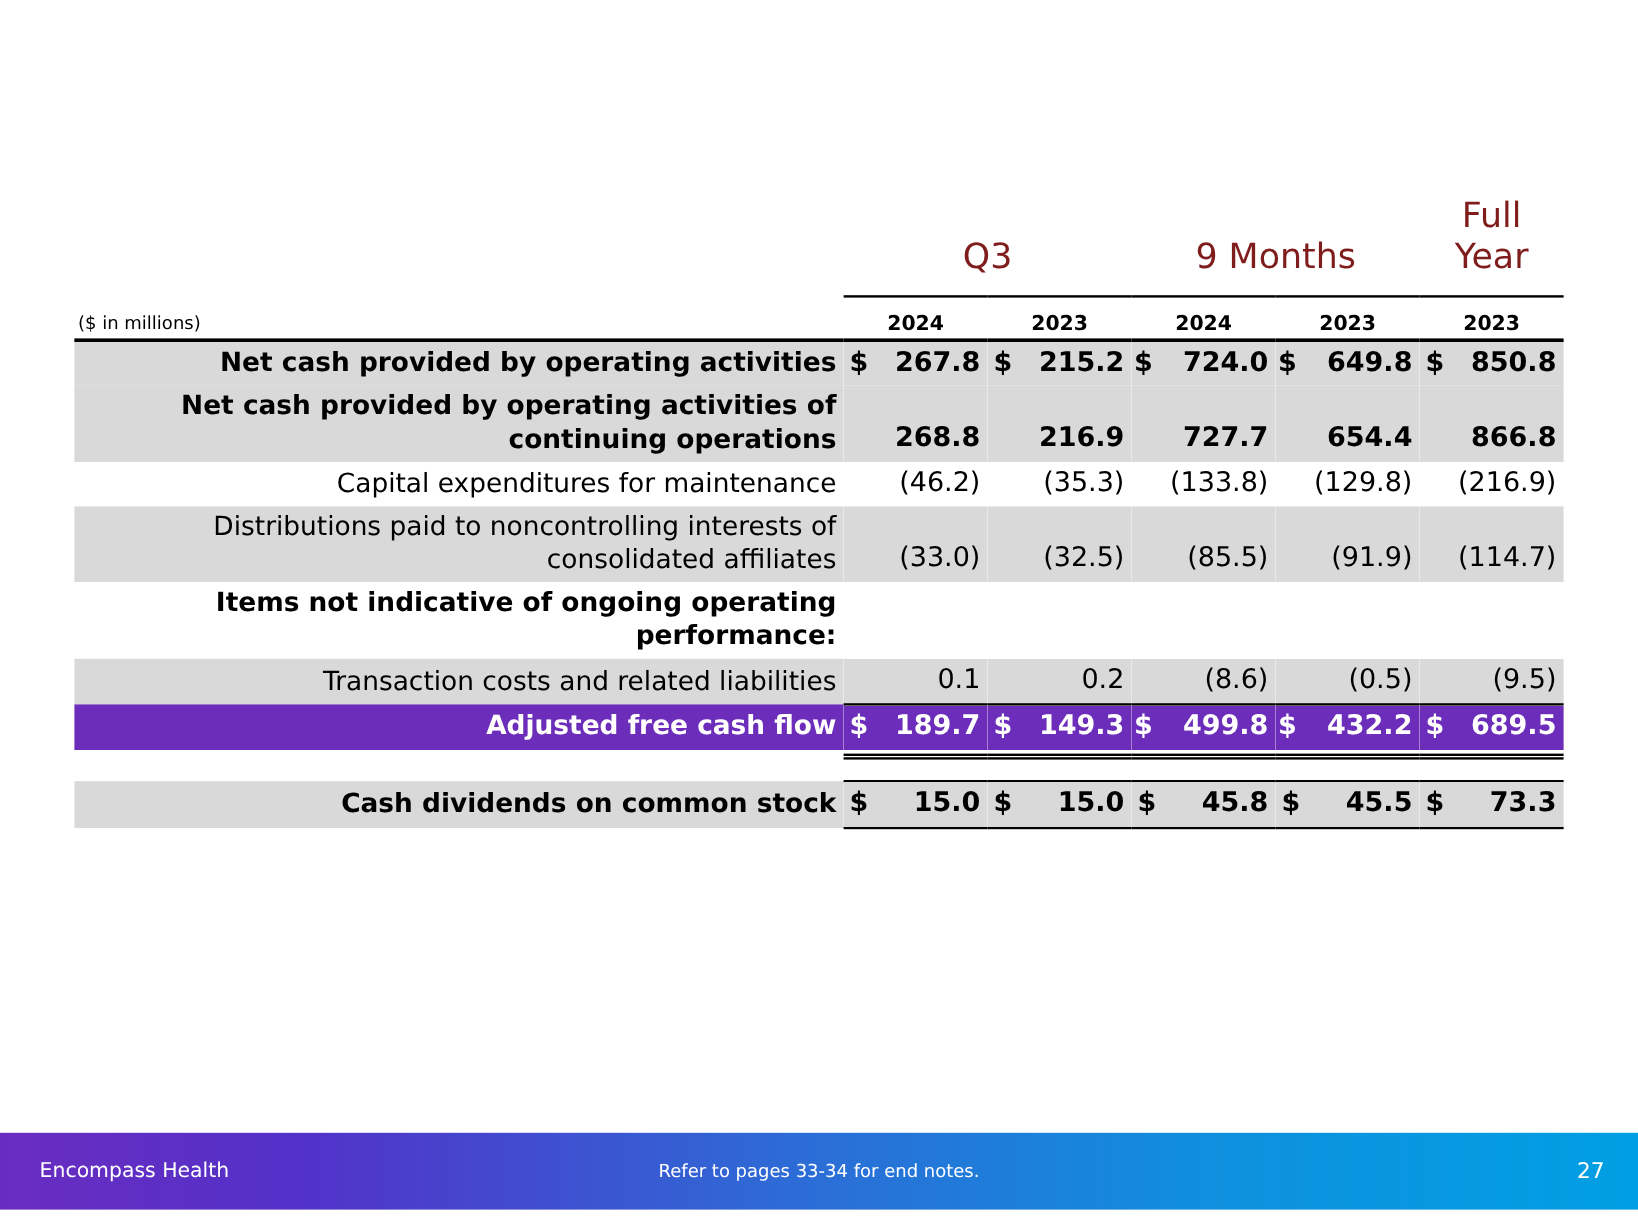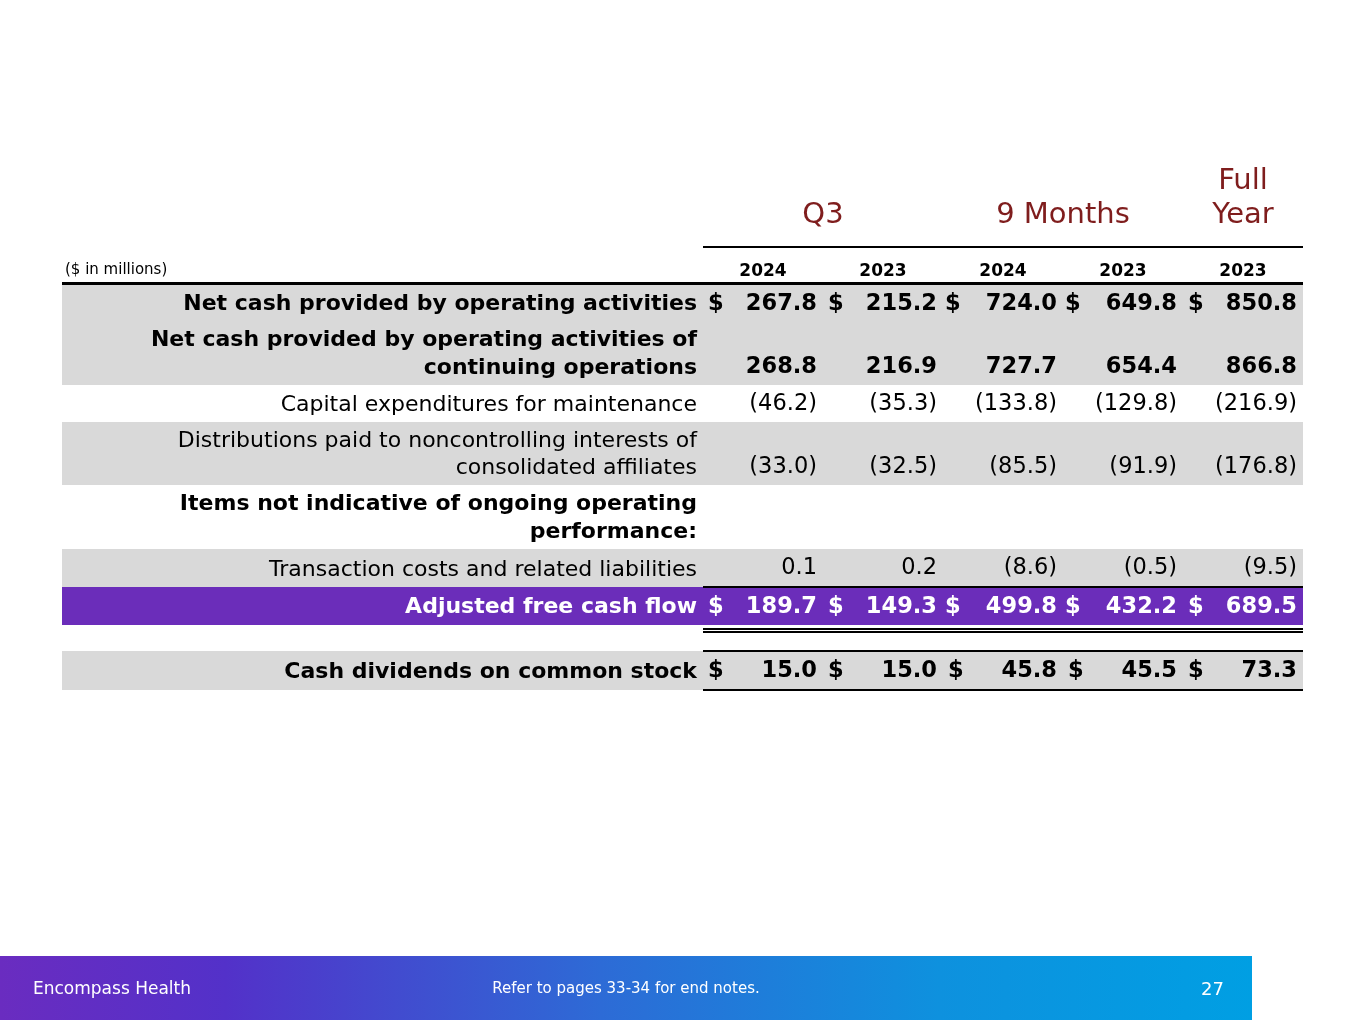--- a/index.html
+++ b/index.html
@@ -150,22 +150,22 @@
     border-bottom: 2px solid #000;
   }
 
   
   tr.spacer td { height: 26px; background: #ffffff; }
 
   
   .footer {
     position: absolute;
     left: 0;
-    bottom: 4px;
-    width: 1252px;
+    bottom: 16px;
+    width: 1365px;
     height: 64px;
     background: linear-gradient(to right, #6A2CC0 0%, #5331C9 18%, #2D6BD6 48%, #0E91DE 75%, #009FE3 100%);
     display: flex;
     align-items: center;
   }
   .footer-left {
     position: absolute;
     left: 33px;
     font-size: 17px;
     color: #ffffff;
@@ -254,21 +254,21 @@
 
       <tr class="band">
         <td class="label">
           <span class="indent-1">Distributions paid to noncontrolling interests of</span>
           <span class="indent-2">consolidated affiliates</span>
         </td>
         <td class="num">(33.0)</td>
         <td class="num">(32.5)</td>
         <td class="num">(85.5)</td>
         <td class="num">(91.9)</td>
-        <td class="num">(176.8)</td>
+        <td class="num">(114.7)</td>
       </tr>
 
       <tr class="plain">
         <td class="label bold">
           <span class="indent-1">Items not indicative of ongoing operating</span>
           <span class="indent-2">performance:</span>
         </td>
         <td class="num"></td>
         <td class="num"></td>
         <td class="num"></td>

